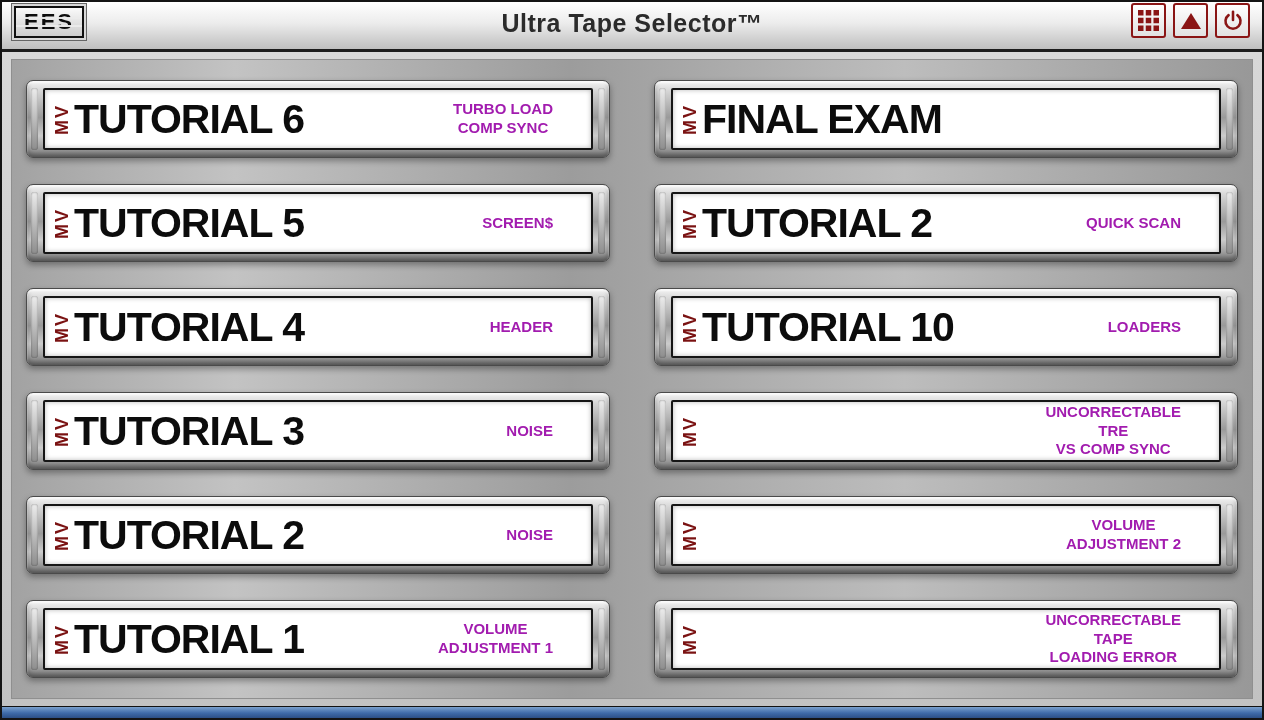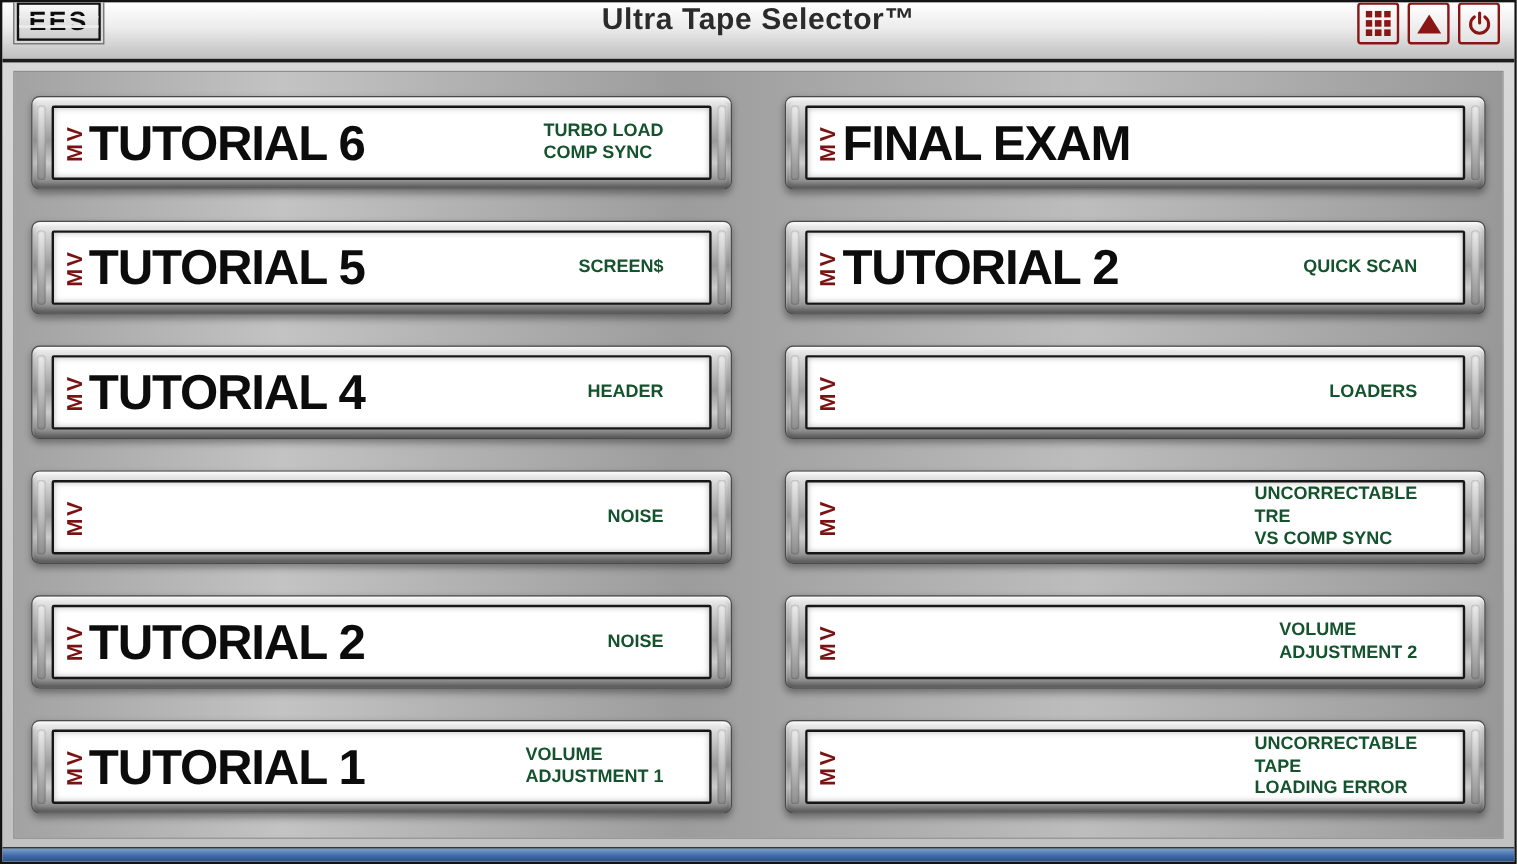--- a/index.html
+++ b/index.html
@@ -12,22 +12,22 @@
     display: flex; flex-direction: column;
     background: #cfcfcf;
     overflow: hidden;
   }
 
   
   header {
     height: 50px; flex: 0 0 50px;
     background: linear-gradient(180deg, #ffffff 0%, #ececec 45%, #cfcfcf 80%, #bfbfbf 100%);
     border-bottom: 3px solid #1c1c1c;
-    display: flex; align-items: flex-start;
-    padding: 0 12px;
+    display: flex; align-items: flex-end;
+    padding: 11px 12px;
     position: relative;
   }
   .logo {
     position: relative;
     border: 2px solid #111;
     box-shadow: 0 0 0 2px #d8d8d8, 0 0 0 3px #666;
     background: linear-gradient(180deg, #fafafa, #cccccc);
     padding: 1px 8px;
     font-weight: bold; font-size: 22px; letter-spacing: 2px; color: #0d0d0d;
   }
@@ -107,21 +107,22 @@
     font-weight: bold; font-size: 18px; letter-spacing: 2px; line-height: 1;
     margin-right: 3px;
     flex: 0 0 auto;
   }
   .title {
     font-size: 41px; font-weight: bold; color: #0c0c0c;
     letter-spacing: -1px; white-space: nowrap;
   }
   .subtitle {
     margin-left: auto; margin-right: 28px;
-    font-size: 15px; font-weight: bold; color: #14532d;
+    text-align: center;
+    font-size: 15px; font-weight: bold; color: #a21caf;
     line-height: 1.25;
     white-space: pre-line;
   }
 
   
   footer.bottom-bar {
     flex: 0 0 12px; height: 12px;
     border-top: 1px solid #111;
     background: linear-gradient(180deg, #7aa0cd 0%, #3f6ba8 55%, #2c4f85 100%);
   }
@@ -205,27 +206,29 @@
     <div class="label">
       <span class="mv">MV</span>
       <span class="title">TUTORIAL 4</span>
       <span class="subtitle">HEADER</span>
     </div>
   </div>
 
   <div class="tape">
     <div class="label">
       <span class="mv">MV</span>
+      <span class="title">TUTORIAL 10</span>
       <span class="subtitle">LOADERS</span>
     </div>
   </div>
 
   <div class="tape">
     <div class="label">
       <span class="mv">MV</span>
+      <span class="title">TUTORIAL 3</span>
       <span class="subtitle">NOISE</span>
     </div>
   </div>
 
   <div class="tape">
     <div class="label">
       <span class="mv">MV</span>
       <span class="subtitle">UNCORRECTABLE
 TRE
 VS COMP SYNC</span>

